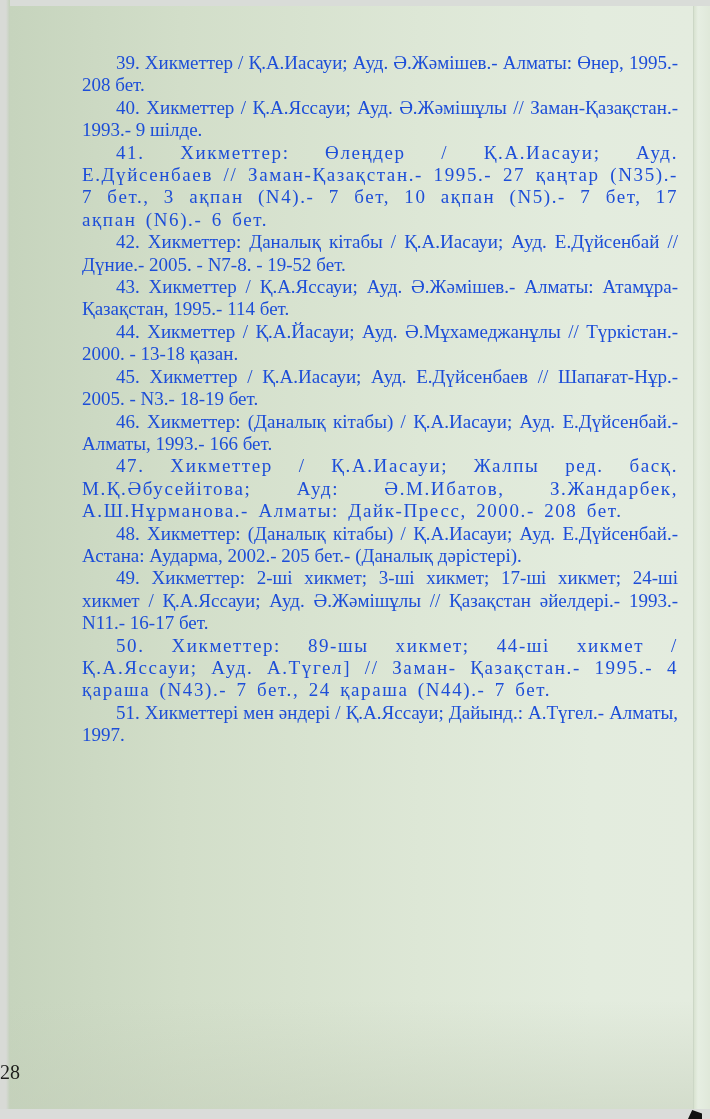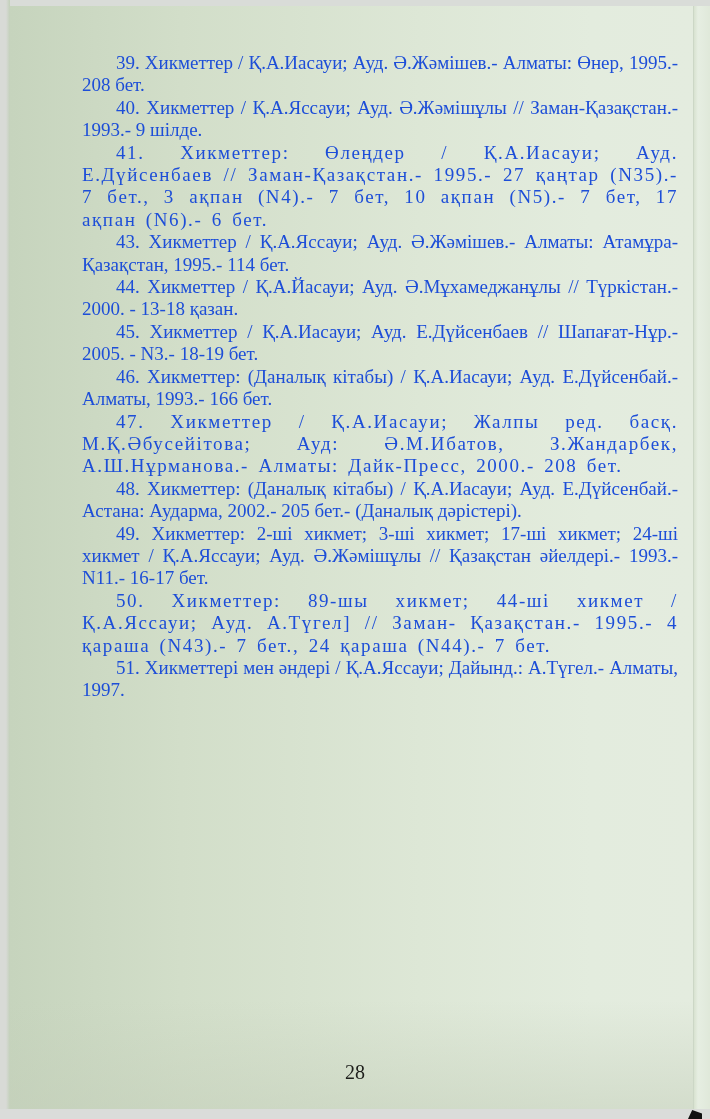--- a/index.html
+++ b/index.html
@@ -76,40 +76,41 @@
     }
     .entry.spaced {
       letter-spacing: 1.6px;
       word-spacing: 3px;
     }
     .page-number {
       position: absolute;
       left: 0;
       width: 710px;
       top: 1061px;
-      text-align: center;
+      text-align: left;
       font-size: 20px;
       color: #1e1f1c;
     }
   </style>
 </head>
 <body>
 
 <div class="top-band"></div>
 <div class="left-strip"></div>
 <div class="page"></div>
 <div class="page-bottom-shade"></div>
 <div class="right-edge"></div>
 <div class="bottom-band"></div>
 <div class="corner-mark"></div>
 
 <div class="text-block">
   <p class="entry">39. Хикметтер / Қ.А.Иасауи; Ауд. Ә.Жәмішев.- Алматы: Өнер, 1995.- 208 бет.</p>
   <p class="entry">40. Хикметтер / Қ.А.Яссауи; Ауд. Ә.Жәмішұлы // Заман-Қазақстан.- 1993.- 9 шілде.</p>
   <p class="entry spaced">41. Хикметтер: Өлеңдер / Қ.А.Иасауи; Ауд. Е.Дүйсенбаев // Заман-Қазақстан.- 1995.- 27 қаңтар (N35).- 7 бет., 3 ақпан (N4).- 7 бет, 10 ақпан (N5).- 7 бет, 17 ақпан (N6).- 6 бет.</p>
+  <p class="entry">42. Хикметтер: Даналық кітабы / Қ.А.Иасауи; Ауд. Е.Дүйсенбай // Дүние.- 2005. - N7-8. - 19-52 бет.</p>
   <p class="entry">43. Хикметтер / Қ.А.Яссауи; Ауд. Ә.Жәмішев.- Алматы: Атамұра-Қазақстан, 1995.- 114 бет.</p>
   <p class="entry">44. Хикметтер / Қ.А.Йасауи; Ауд. Ә.Мұхамеджанұлы // Түркістан.- 2000. - 13-18 қазан.</p>
   <p class="entry">45. Хикметтер / Қ.А.Иасауи; Ауд. Е.Дүйсенбаев // Шапағат-Нұр.- 2005. - N3.- 18-19 бет.</p>
   <p class="entry">46. Хикметтер: (Даналық кітабы) / Қ.А.Иасауи; Ауд. Е.Дүйсенбай.- Алматы, 1993.- 166 бет.</p>
   <p class="entry spaced">47. Хикметтер / Қ.А.Иасауи; Жалпы ред. басқ. М.Қ.Әбусейітова; Ауд: Ә.М.Ибатов, З.Жандарбек, А.Ш.Нұрманова.- Алматы: Дайк-Пресс, 2000.- 208 бет.</p>
   <p class="entry">48. Хикметтер: (Даналық кітабы) / Қ.А.Иасауи; Ауд. Е.Дүйсенбай.- Астана: Аударма, 2002.- 205 бет.- (Даналық дәрістері).</p>
   <p class="entry">49. Хикметтер: 2-ші хикмет; 3-ші хикмет; 17-ші хикмет; 24-ші хикмет / Қ.А.Яссауи; Ауд. Ә.Жәмішұлы // Қазақстан әйелдері.- 1993.- N11.- 16-17 бет.</p>
   <p class="entry spaced">50. Хикметтер: 89-шы хикмет; 44-ші хикмет / Қ.А.Яссауи; Ауд. А.Түгел] // Заман- Қазақстан.- 1995.- 4 қараша (N43).- 7 бет., 24 қараша (N44).- 7 бет.</p>
   <p class="entry">51. Хикметтері мен әндері / Қ.А.Яссауи; Дайынд.: А.Түгел.- Алматы, 1997.</p>
 </div>

